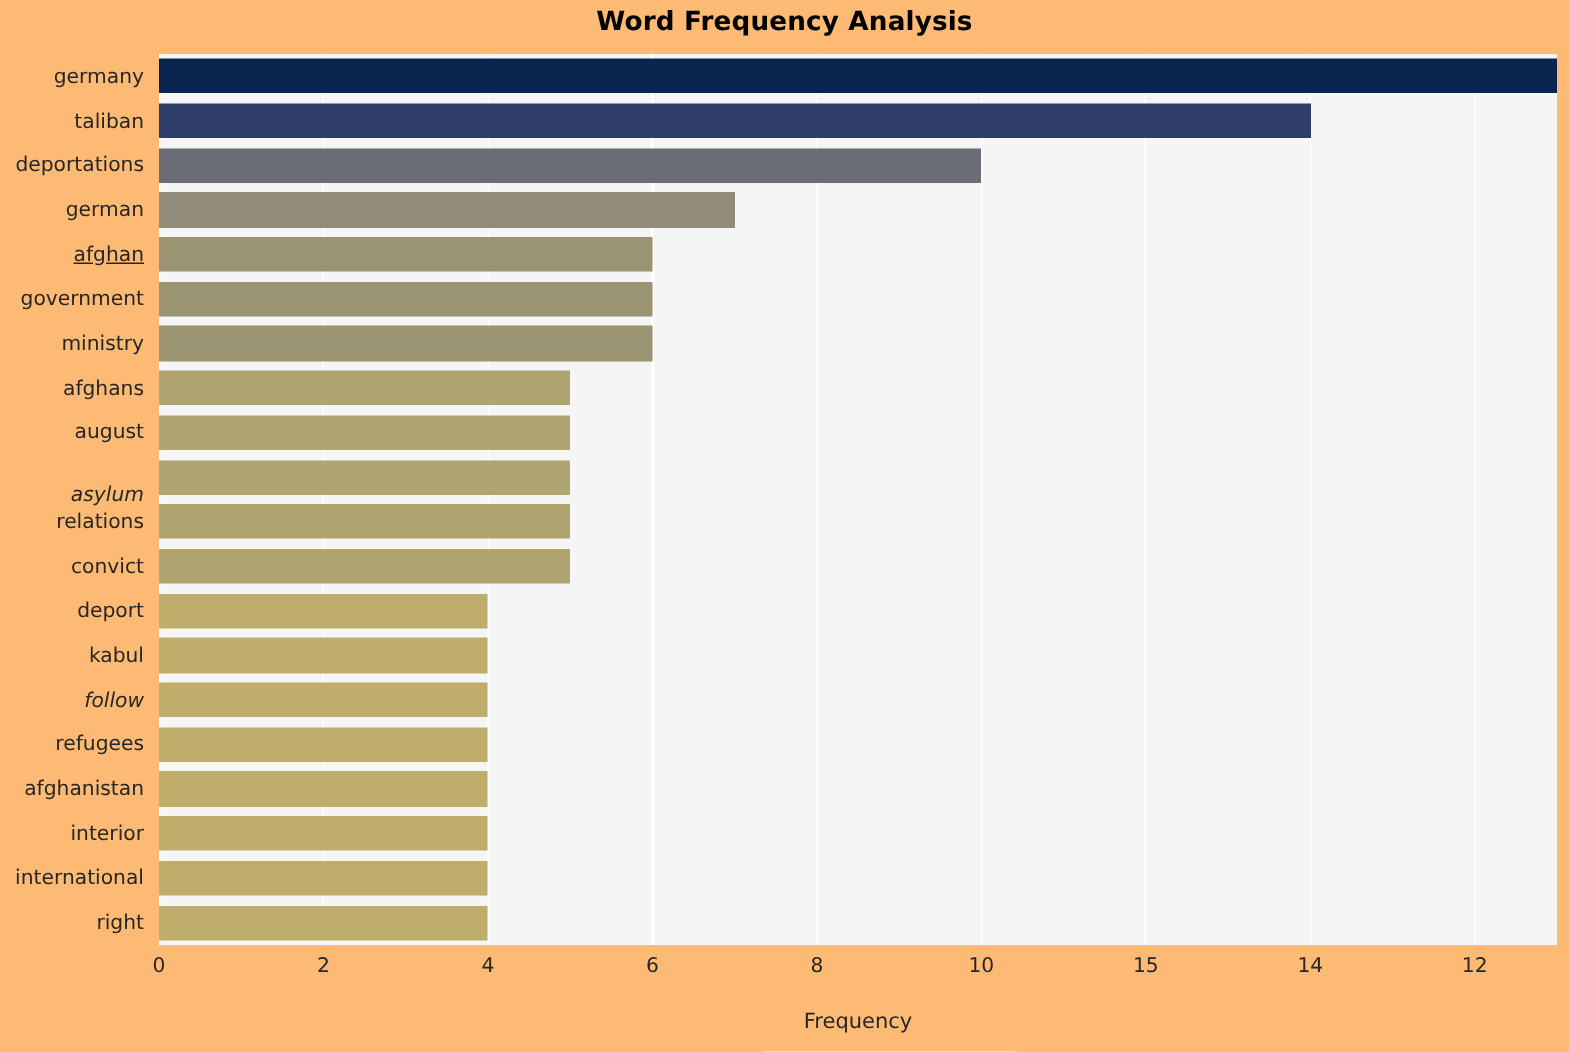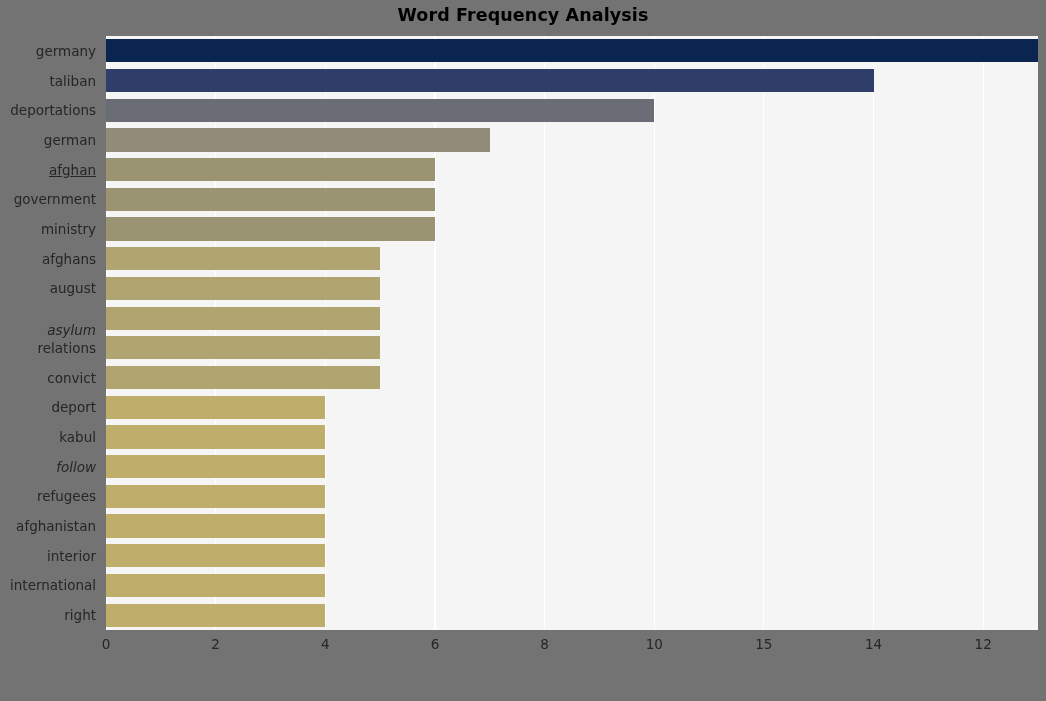--- a/index.html
+++ b/index.html
@@ -12,21 +12,21 @@
     height: 701px;
     font-family: "DejaVu Sans", "Liberation Sans", sans-serif;
     overflow: hidden;
     position: relative;
   }
   #figure {
     position: absolute;
     left: 0; top: 0;
     width: 1046px;
     height: 701px;
-    background: #737373;
+    background: #fdba74;
   }
   
   #chart-title {
     position: absolute;
     left: 0;
     top: 5px;
     width: 1046px;
     text-align: center;
     font-size: 17.5px;
     font-weight: bold;
@@ -216,14 +216,15 @@
       <div class="xtick-label" style="left: 109.647px;">2</div>
       <div class="xtick-label" style="left: 219.294px;">4</div>
       <div class="xtick-label" style="left: 328.941px;">6</div>
       <div class="xtick-label" style="left: 438.588px;">8</div>
       <div class="xtick-label" style="left: 548.235px;">10</div>
       <div class="xtick-label" style="left: 657.882px;">15</div>
       <div class="xtick-label" style="left: 767.529px;">14</div>
       <div class="xtick-label" style="left: 877.176px;">12</div>
     </div>
 
+  <div id="xaxis-title">Frequency</div>
 
 </div>
 
 </body></html>

